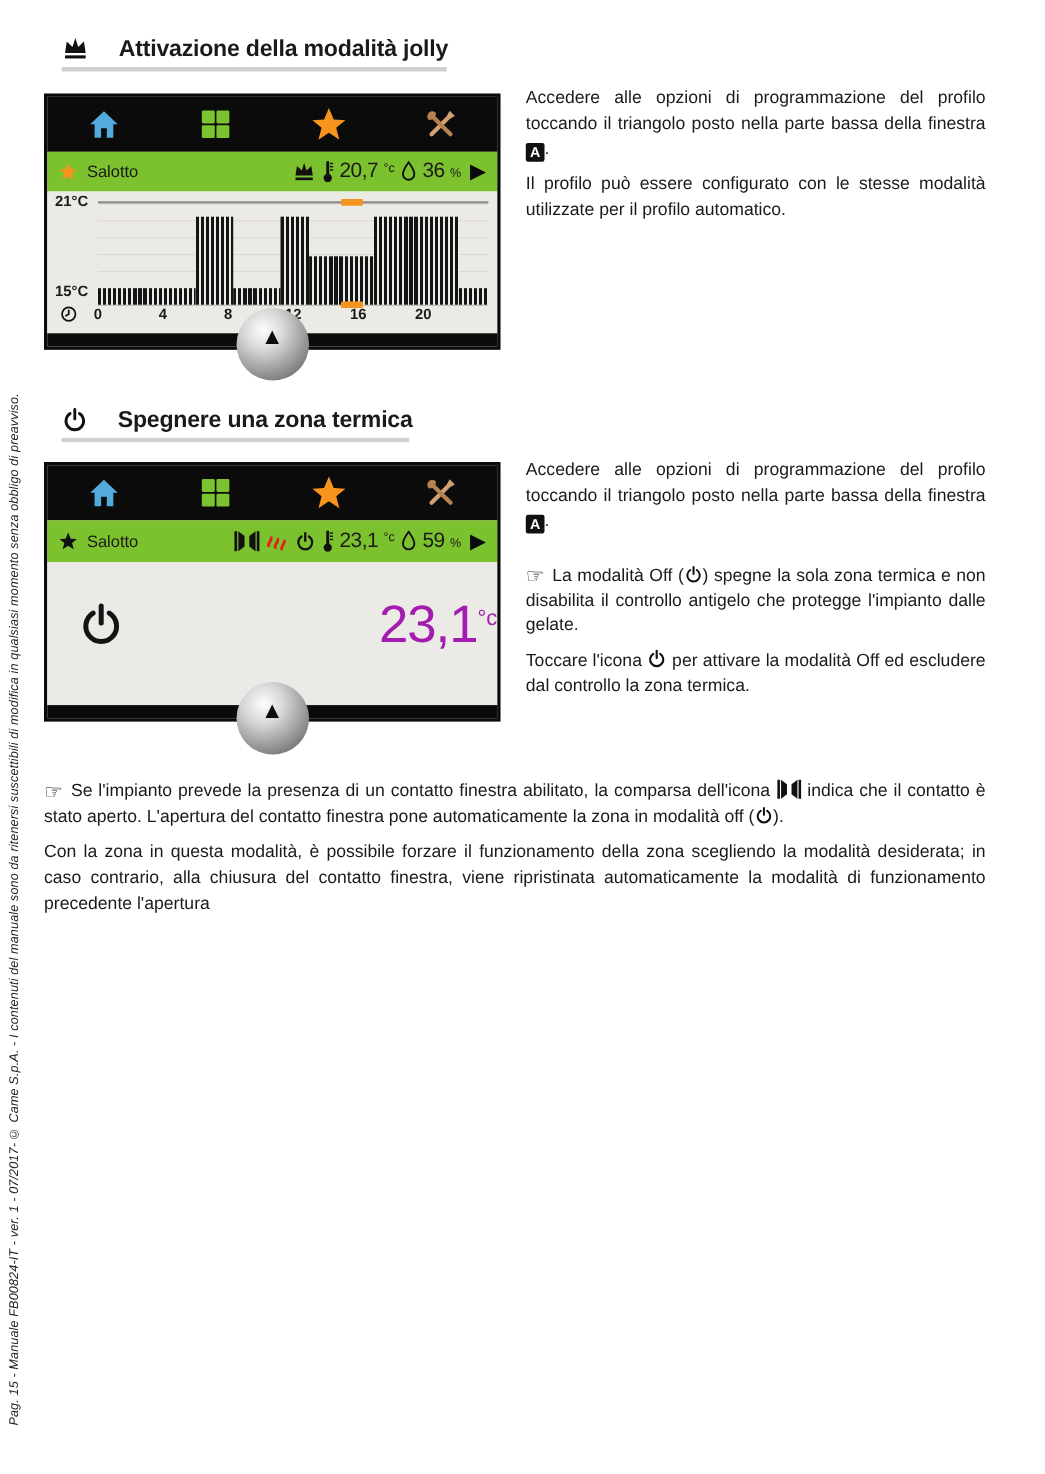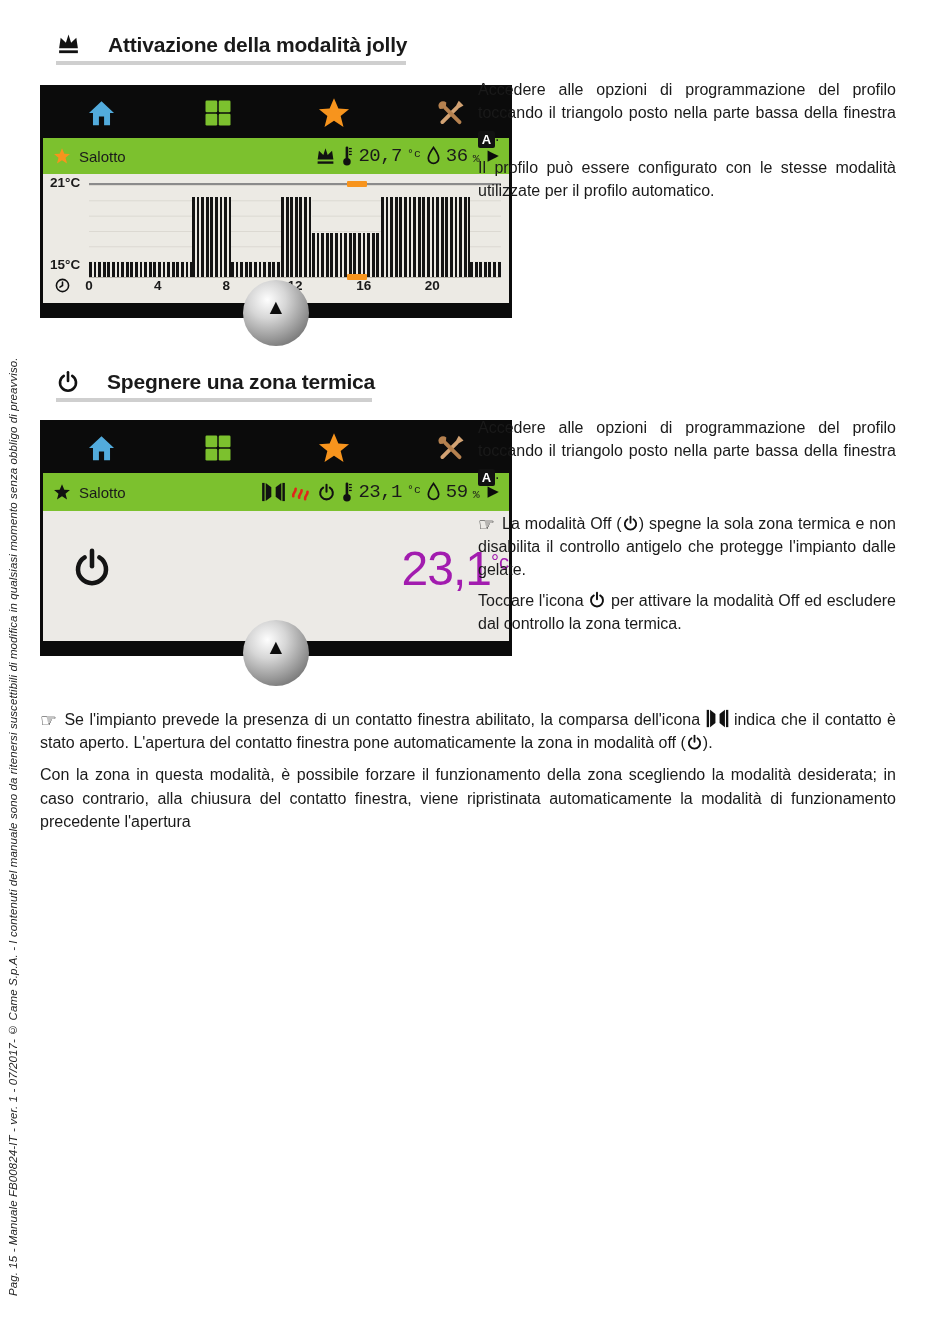--- a/index.html
+++ b/index.html
@@ -19,29 +19,29 @@
   .ct2{top:417px;}
   .para{margin:0 0 9px 0;}
   .note-gap{margin-top:27px;}
   .footer-notes{position:absolute;left:40px;top:708px;width:856px;font-size:16px;line-height:1.45;text-align:justify;}
   .hand{font-size:19px;line-height:1;vertical-align:-2px;padding-right:2px;}
   .badge-a{display:inline-block;width:17px;height:17px;background:#111;color:#fff;font-weight:bold;
            font-size:13px;line-height:17px;text-align:center;vertical-align:-3px;border-radius:2px;}
   .inl-ic{vertical-align:-3px;}
 
   
-  .device{position:absolute;left:40px;width:472px;background:#ECEAE4;border:3px solid #0B0B0B;box-sizing:border-box;}
+  .device{position:absolute;left:40px;width:415px;background:#ECEAE4;border:3px solid #0B0B0B;box-sizing:border-box;}
   .dev1{top:85px;height:233px;}
   .dev2{top:420px;height:236px;}
   .nav{height:50px;background:#0B0B0B;display:grid;grid-template-columns:repeat(4,1fr);align-items:center;justify-items:center;}
   .status{display:flex;align-items:center;padding:0 10px;background:#7CC12E;gap:8px;}
   .st1{height:36px;}
   .st2{height:38px;}
   .zone-name{font-size:15px;}
-  .st-right{margin-left:auto;display:flex;align-items:center;gap:5px;font-family:Liberation Mono, monospace;}
+  .st-right{margin-left:auto;display:flex;align-items:center;gap:5px;}
   .st-temp{font-size:19px;letter-spacing:-0.5px;}
   .st-unit{font-size:11.5px;position:relative;top:-3px;}
   .st-pct{font-size:11.5px;position:relative;top:2px;}
   .play-gl{font-size:19px;line-height:1;color:#0B0B0B;margin-left:3px;}
 
   
   .chart-screen{position:relative;height:129px;background:#ECEAE4;padding-left:30px;}
   .ylab{position:absolute;font-size:13.5px;font-weight:bold;left:7px;}
   .ylab-max{top:1px;}
   .ylab-min{top:83px;}

